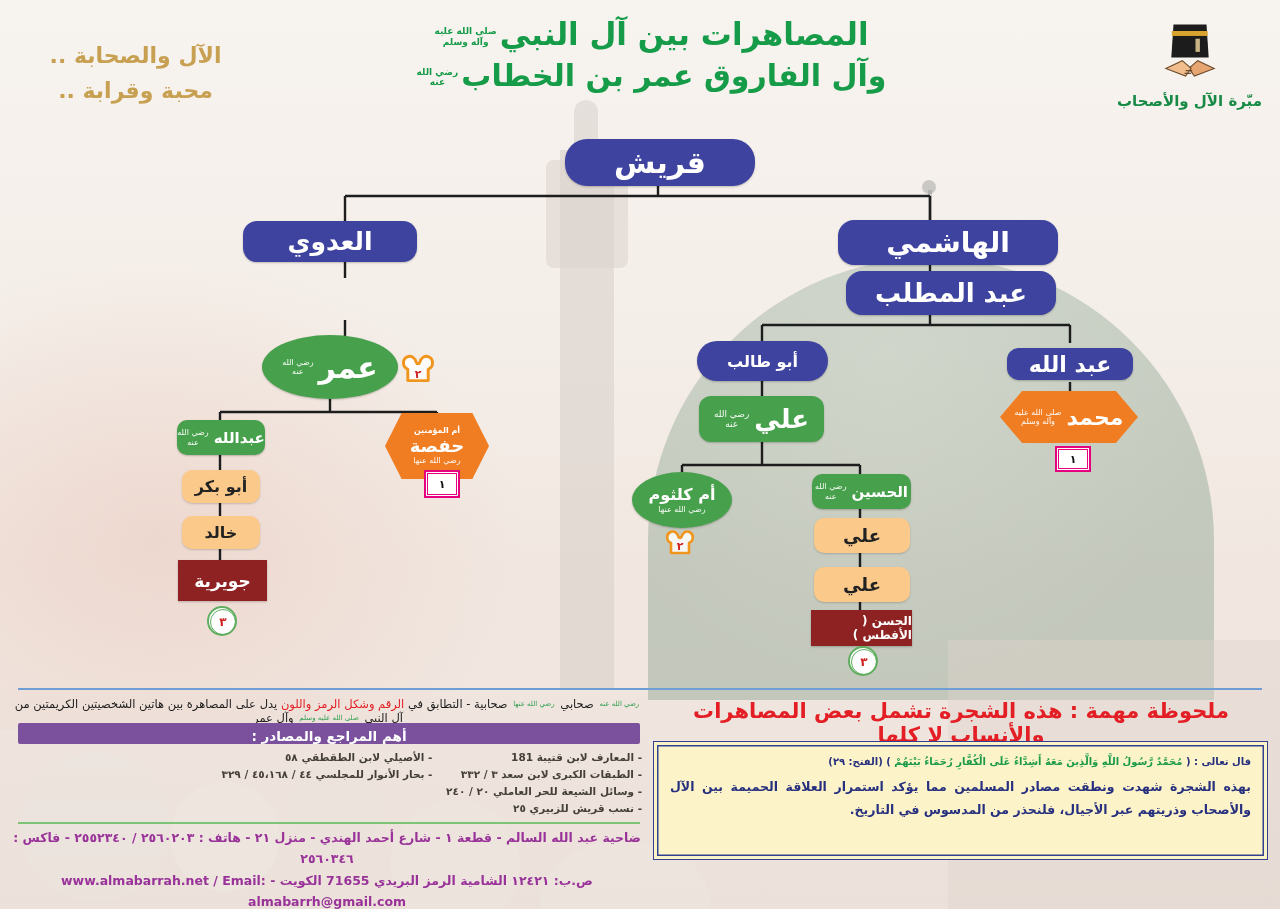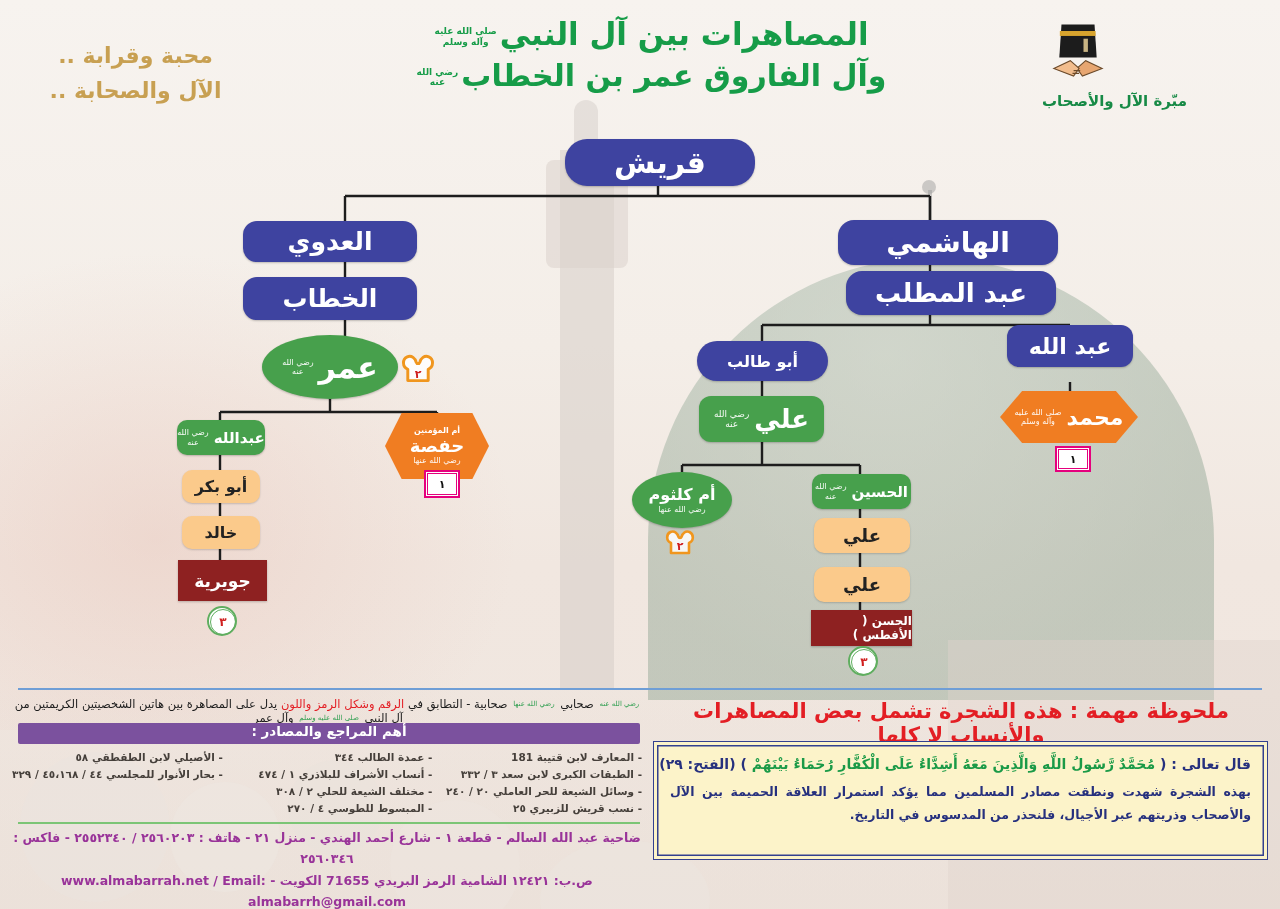--- a/index.html
+++ b/index.html
@@ -47,21 +47,21 @@
   .n-abdullah-l{left:177px;top:420px;width:88px;height:35px;font-size:15px;border-radius:10px}
   .n-abubakr{left:182px;top:470px;width:78px;height:33px;font-size:16px;border-radius:10px}
   .n-khalid{left:182px;top:516px;width:78px;height:33px;font-size:16px;border-radius:10px}
   .n-juwayriya{left:178px;top:560px;width:89px;height:41px;font-size:17px}
   .n-hafsa{left:385px;top:413px;width:104px;height:66px;font-size:18px}
   .n-hafsa .t{font-size:8px}
   .n-hashimi{left:838px;top:220px;width:220px;height:45px;font-size:28px;border-radius:16px}
   .n-abdulmuttalib{left:846px;top:271px;width:210px;height:44px;font-size:26px;border-radius:16px}
   .n-abutalib{left:697px;top:341px;width:131px;height:40px;font-size:16px;border-radius:20px}
   .n-ali{left:699px;top:396px;width:125px;height:46px;font-size:26px;border-radius:12px}
-  .n-abdullah-r{left:1007px;top:325px;width:126px;height:42px;font-size:22px;border-radius:12px}
+  .n-abdullah-r{left:1007px;top:348px;width:126px;height:32px;font-size:22px;border-radius:12px}
   .n-muhammad{left:1000px;top:391px;width:138px;height:52px;font-size:22px}
   .n-ummkulthum{left:632px;top:472px;width:100px;height:56px;font-size:16px}
   .n-husayn{left:812px;top:474px;width:99px;height:35px;font-size:15px;border-radius:10px}
   .n-ali2{left:814px;top:518px;width:96px;height:35px;font-size:18px;border-radius:10px}
   .n-ali3{left:814px;top:567px;width:96px;height:35px;font-size:18px;border-radius:10px}
   .n-hasan{left:811px;top:610px;width:101px;height:36px;font-size:12px}
   
   .sqnum{position:absolute;z-index:3;background:#fff;border:2px solid #e5007d;padding:1px;display:flex}
   .sqnum>span{flex:1;border:1px solid #e5007d;display:flex;align-items:center;justify-content:center;
     font-size:11px;font-weight:bold;color:#111}
@@ -79,43 +79,43 @@
   .crown-umar{left:399px;top:350px;width:38px;height:34px}
   .crown-ummk{left:662px;top:526px;width:36px;height:30px}
   
   .slogan{position:absolute;left:28px;top:38px;width:215px;z-index:3;text-align:center;direction:rtl;
     color:#c8a052;font-size:22px;font-weight:bold;line-height:1.6}
   .title{position:absolute;left:380px;top:14px;width:540px;z-index:3;text-align:center;direction:rtl;
     color:#169c48;font-weight:bold}
   .title .l1{font-size:31px;line-height:1.35}
   .title .l2{font-size:30px;line-height:1.35}
   .title .hstack{display:inline-block;font-size:9px;line-height:1.15;white-space:pre-line;vertical-align:middle;margin:0 3px}
-  .logo{position:absolute;left:1042px;top:20px;width:155px;z-index:3;text-align:left;direction:rtl}
+  .logo{position:absolute;left:1112px;top:20px;width:155px;z-index:3;text-align:center;direction:rtl}
   .logo .name{color:#178a46;font-size:15px;font-weight:bold;margin-top:2px}
   
   .sep{position:absolute;z-index:4}
   .sep-blue{left:18px;top:688px;width:1244px;height:2px;background:#6f9ed6}
   .sep-green{left:18px;top:822px;width:622px;height:2px;background:#7cc576}
   .legend{position:absolute;left:14px;top:697px;width:628px;z-index:4;direction:rtl;text-align:center;
     color:#1d1d1d;font-size:11.5px;font-weight:normal}
   .legend .sym{color:#2e9e4f;font-size:7px;display:inline-block;line-height:1.05;white-space:pre-line;vertical-align:middle;margin:0 2px}
   .legend .red{color:#e31e24}
   .refs-banner{position:absolute;left:18px;top:723px;width:622px;height:21px;z-index:4;background:#7b519e;
-    color:#fff;font-size:13.5px;font-weight:bold;display:flex;align-items:flex-start;justify-content:center;direction:rtl;border-radius:2px}
+    color:#fff;font-size:13.5px;font-weight:bold;display:flex;align-items:flex-end;justify-content:center;direction:rtl;border-radius:2px}
   .refs{position:absolute;left:12px;top:749px;width:630px;z-index:4;display:grid;grid-template-columns:1fr 1fr 1fr;
     column-gap:6px;direction:rtl;color:#453f3a;font-size:10.5px;font-weight:bold;line-height:17px}
   .refs div{white-space:nowrap}
   .contact{position:absolute;left:10px;top:827px;width:634px;z-index:4;direction:rtl;text-align:center;
     color:#993399;font-size:12.5px;font-weight:bold;line-height:1.7}
   .note-red{position:absolute;left:652px;top:699px;width:618px;z-index:4;direction:rtl;text-align:center;
     color:#e31e24;font-size:21px;font-weight:bold}
   .quote-box{position:absolute;left:653px;top:741px;width:615px;height:119px;z-index:4;box-sizing:border-box;
     background:#fcf3c9;border:1.5px solid #33408f;box-shadow:inset 0 0 0 3px #fcf3c9,inset 0 0 0 4.5px #33408f;
     direction:rtl;padding:14px 16px 8px;color:#26307e;font-weight:bold}
-  .quote-box .verse-line{text-align:right;font-size:14px;margin-bottom:9px;white-space:nowrap}
+  .quote-box .verse-line{text-align:right;font-size:10px;margin-bottom:9px;white-space:nowrap}
   .quote-box .verse-line .g{color:#1a9a47}
   .quote-box .body{font-size:12.5px;line-height:1.8;text-align:justify}
 </style>
 </head>
 <body>
 
 <div class="canvas">
 
   <div class="bg">
     <div class="wall"></div>
@@ -128,22 +128,22 @@
     <div class="finial-ball"></div>
     <div class="court"></div>
     <div class="d1"></div>
     <div class="d2"></div>
     <div class="d3"></div>
     <div class="d4"></div>
     <div class="d5"></div>
   </div>
 
   <div class="slogan">
+    <div>الآل والصحابة ..</div>
     <div>محبة وقرابة ..</div>
-    <div>الآل والصحابة ..</div>
   </div>
 
   <div class="title">
     <div class="l1">
       <span>المصاهرات بين آل النبي</span><span class="hstack">صلى الله عليه
 وآله وسلم</span>
     </div>
     <div class="l2">
       <span>وآل الفاروق عمر بن الخطاب</span><span class="hstack">رضي الله
 عنه</span>
@@ -176,23 +176,20 @@
     <path d="M860 509 L860 519 M860 553 L860 568 M860 602 L860 611"></path>
   </svg>
 
   <div class="node blue n-quraysh">
     <span>قريش</span>
   </div>
 
   <div class="node blue n-adawi">
     <span>العدوي</span>
   </div>
-  <div class="node blue n-khattab">
-    <span>الخطاب</span>
-  </div>
   <div class="node green ellipse n-umar">
     <span>عمر</span>
     <span class="honor">رضي الله
 عنه</span>
   </div>
   <div class="crown crown-umar">
     <svg viewBox="0 0 32 30">
       <path d="M7 27 L7 17 C2 15 2 8 6.5 6 C10.5 4.3 13.5 7.5 14.3 10.5 C15 12.5 17 12.5 17.7 10.5 C18.5 7.5 21.5 4.3 25.5 6 C30 8 30 15 25 17 L25 27 Z" fill="rgba(255,255,255,.85)" stroke="#f0961e" stroke-width="2.6" stroke-linejoin="round"></path>
     </svg>
     <span class="n">٢</span>
@@ -299,26 +296,20 @@
   </div>
 
   <div class="refs">
     <div>
       <div>- المعارف لابن قتيبة 181</div>
       <div>- الطبقات الكبرى لابن سعد ٣ / ٣٣٢</div>
       <div>- وسائل الشيعة للحر العاملي ٢٠ / ٢٤٠</div>
       <div>- نسب قريش للزبيري ٢٥</div>
     </div>
     <div>
-      <div>- عمدة الطالب ٣٤٤</div>
-      <div>- أنساب الأشراف للبلاذري ١ / ٤٧٤</div>
-      <div>- مختلف الشيعة للحلي ٢ / ٣٠٨</div>
-      <div>- المبسوط للطوسي ٤ / ٢٧٠</div>
-    </div>
-    <div>
       <div>- الأصيلي لابن الطقطقي ٥٨</div>
       <div>- بحار الأنوار للمجلسي ٤٤ / ٤٥،١٦٨ / ٣٢٩</div>
     </div>
   </div>
 
   <div class="sep sep-green"></div>
 
   <div class="contact">
     <div>ضاحية عبد الله السالم - قطعة ١ - شارع أحمد الهندي - منزل ٢١ - هاتف : ٢٥٦٠٢٠٣ / ٢٥٥٢٣٤٠ - فاكس : ٢٥٦٠٣٤٦</div>
     <div>ص.ب: ١٢٤٢١ الشامية الرمز البريدي 71655 الكويت - www.almabarrah.net / Email: almabarrh@gmail.com</div>

